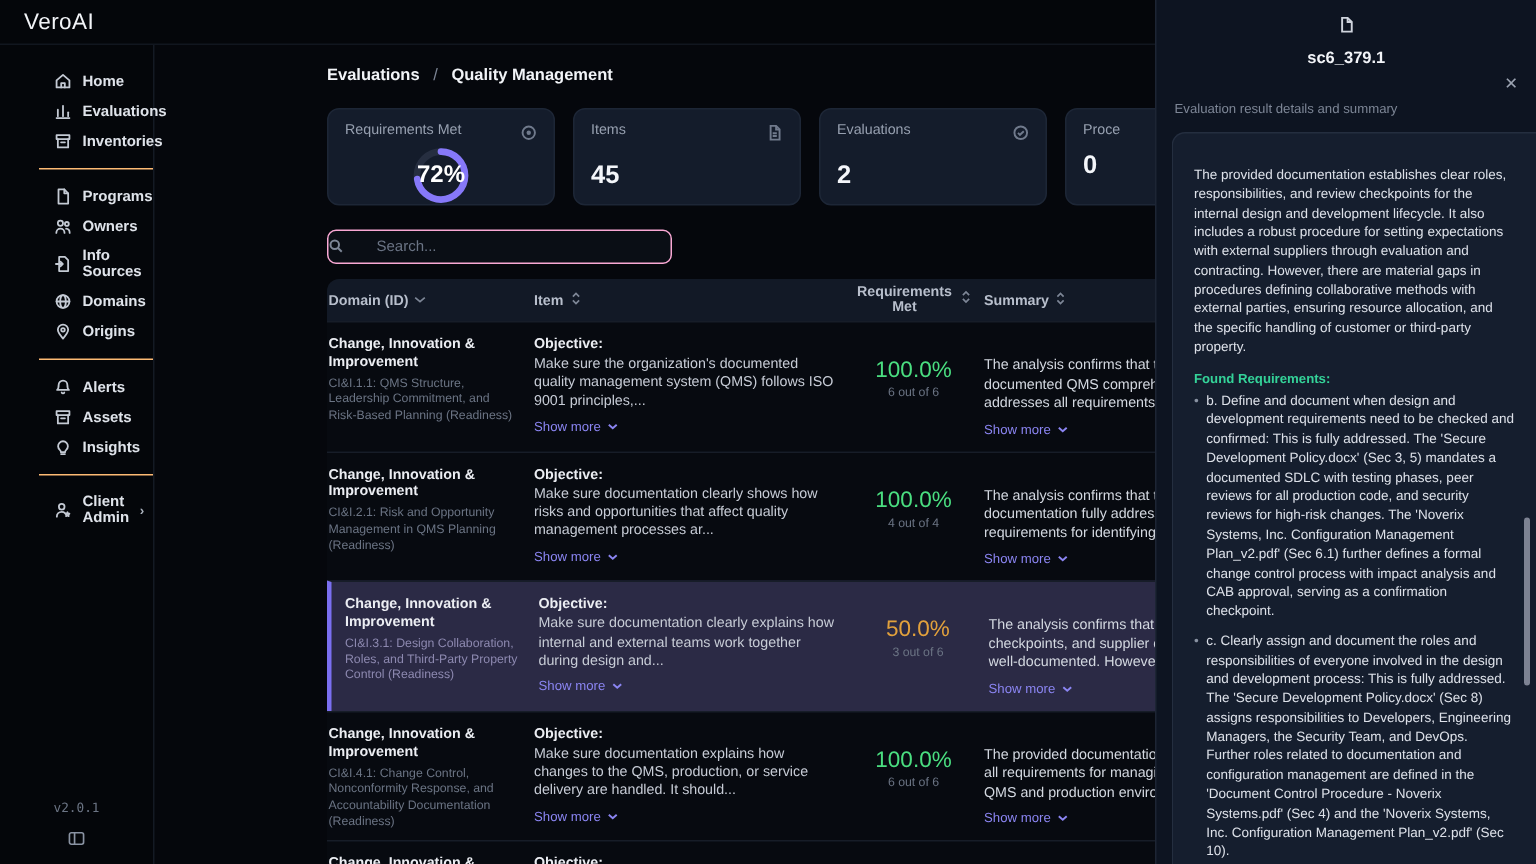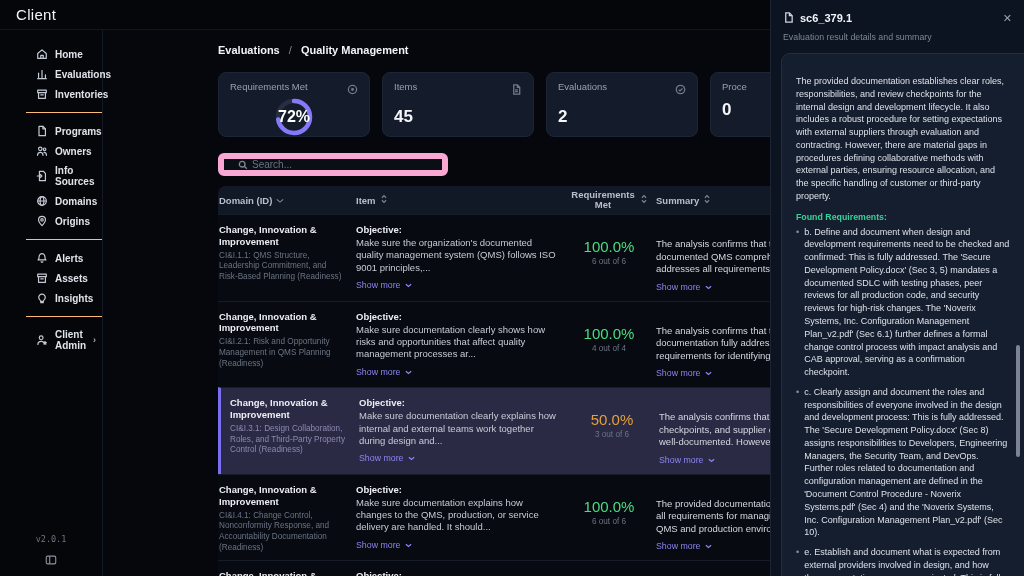--- a/index.html
+++ b/index.html
@@ -40,22 +40,22 @@
     border-radius:8px; padding:8px 11px; position:relative; flex:0 0 auto; }
   .stat-head { display:flex; justify-content:space-between; align-items:flex-start; }
   .stat-label { font-size:9.5px; color:#97a0b0; }
   .stat-icon svg { width:11px; height:11px; stroke:#707a8c; fill:none; stroke-width:1.4; }
   .stat-value { font-size:17px; font-weight:700; color:#f4f6fa; margin-top:8px; }
   .donut-wrap { position:absolute; left:50%; top:24px; transform:translateX(-50%); width:40px; height:40px; }
   .donut-wrap svg { width:40px; height:40px; }
   .donut-label { position:absolute; inset:0; display:flex; align-items:center; justify-content:center;
     font-size:16px; font-weight:700; color:#fff; }
 
-  .searchbox { margin-top:16px; width:230px; height:23px; border:6px solid #f9a8d4; border-radius:6px;
-    background:#0a0e15; display:flex; align-items:center; gap:4px; padding:0 14px; }
+  .searchbox { margin-top:16px; width:230px; height:23px; border:1px solid #f9a8d4; border-radius:6px;
+    background:#0a0e15; display:flex; align-items:center; gap:22px; padding:0 0; }
   .searchbox svg { width:10px; height:10px; stroke:#7d8696; fill:none; stroke-width:1.6; flex:0 0 10px; }
   .searchbox input { background:transparent; border:none; outline:none; color:#cfd4dd;
     font-size:10px; width:100%; font-family:"Liberation Sans", sans-serif; }
   .searchbox input::placeholder { color:#6a7384; }
 
   
   .tablewrap { margin-top:10px; width:900px; border-radius:8px 8px 0 0; overflow:hidden; }
   .thead { display:flex; background:#121926; height:28px; align-items:center; }
   .th { font-size:9.5px; font-weight:700; color:#b8bfcc; display:flex; align-items:center; gap:4px; cursor:pointer; }
   .th .sort svg { width:8px; height:10px; stroke:#7d8696; fill:none; stroke-width:1.4; }
@@ -77,21 +77,21 @@
   .pct { font-size:15px; font-weight:400; }
   .ratio { font-size:8.2px; color:#6b7484; margin-top:2px; }
   .cell-c2 { display:flex; flex-direction:column; align-items:center; justify-content:flex-start; padding-top:14px; }
   .sum-line { font-size:9.5px; color:#d3d8e0; line-height:1.32; white-space:nowrap; overflow:hidden; }
   .cell-c3 { padding-top:14px; }
 
   
   .panel { position:absolute; right:0; top:0; width:254px; height:576px; background:#0d1421;
     border-left:1px solid #1d2534; z-index:10; }
   .panel-header { padding:9px 12px 0 12px; }
-  .panel-title-row { display:flex; align-items:center; gap:6px; }
+  .panel-title-row { display:flex; align-items:center; gap:6px;flex-direction:column; }
   .panel-title-row svg { width:11px; height:11px; stroke:#cfd4dd; fill:none; stroke-width:1.4; }
   .panel-title { font-size:11px; font-weight:700; color:#f2f4f8; }
   .panel-close { margin-left:auto; color:#9aa2b0; font-size:11px; cursor:pointer; line-height:1; }
   .panel-sub { font-size:8.8px; color:#7d8696; margin-top:5px; }
   .dcard { margin:11px 0 0 10px; background:#151e2e; border:1px solid #242e3f;
     border-right:none; border-radius:9px 0 0 0; padding:12px 14px; height:525px; overflow:hidden; }
   .dhead { display:flex; align-items:center; gap:6px; font-size:10px; font-weight:700; color:#eef0f5; }
   .dhead svg { width:10px; height:10px; stroke:#cfd4dd; fill:none; stroke-width:1.3; }
   .overview { font-size:9px; line-height:1.42; color:#dde1e9; margin-top:9px; }
   .sec-label { font-size:8.8px; font-weight:700; margin-top:9px; }
@@ -99,21 +99,21 @@
   .blist { list-style:none; margin-top:4px; }
   .blist li { display:flex; gap:5px; font-size:9px; line-height:1.42; color:#dde1e9; margin-bottom:7px; }
   .blist li .dot { color:#8a93a3; flex:0 0 auto; font-size:9px; }
   .panel-scrollbar { position:absolute; right:4px; top:345px; width:4px; height:112px;
     border-radius:2px; background:#8f95a4; opacity:.85; }
 </style>
 </head>
 <body>
 
 <div class="topbar">
-  <div class="logo">Client</div>
+  <div class="logo">VeroAI</div>
 </div>
 
 <aside class="sidebar">
   <nav class="nav" id="sidebar-nav">
       <div class="nav-group">
         <div class="nav-item">
           <span class="icn">
             <svg viewBox="0 0 14 14">
               <path d="M2 6.5 7 2.2l5 4.3V12H2z"></path>
               <path d="M5.6 12V8.6h2.8V12"></path>

